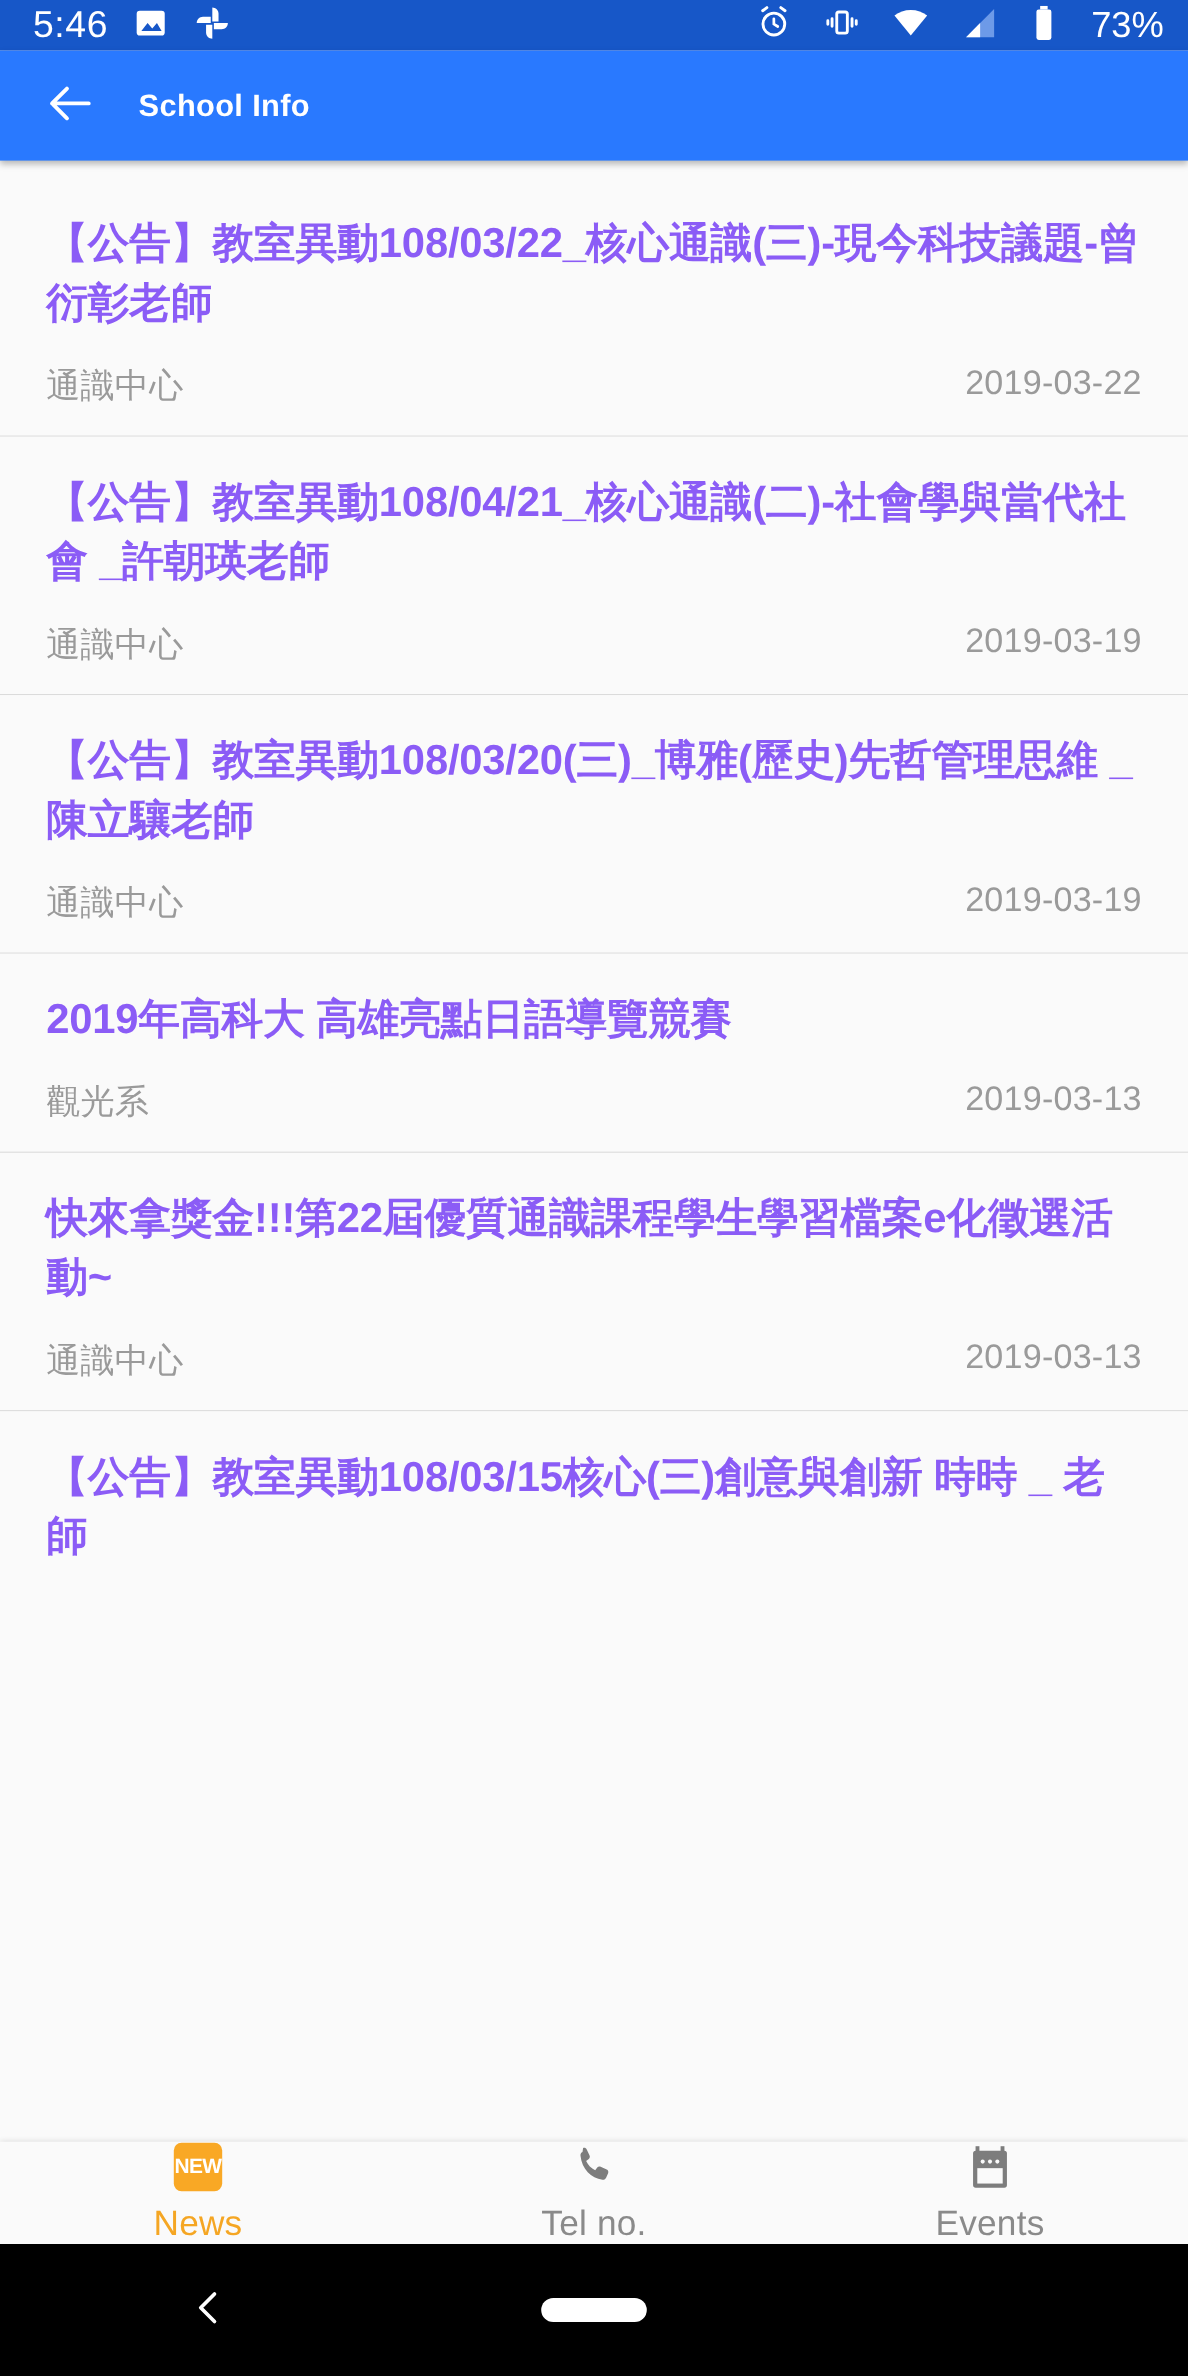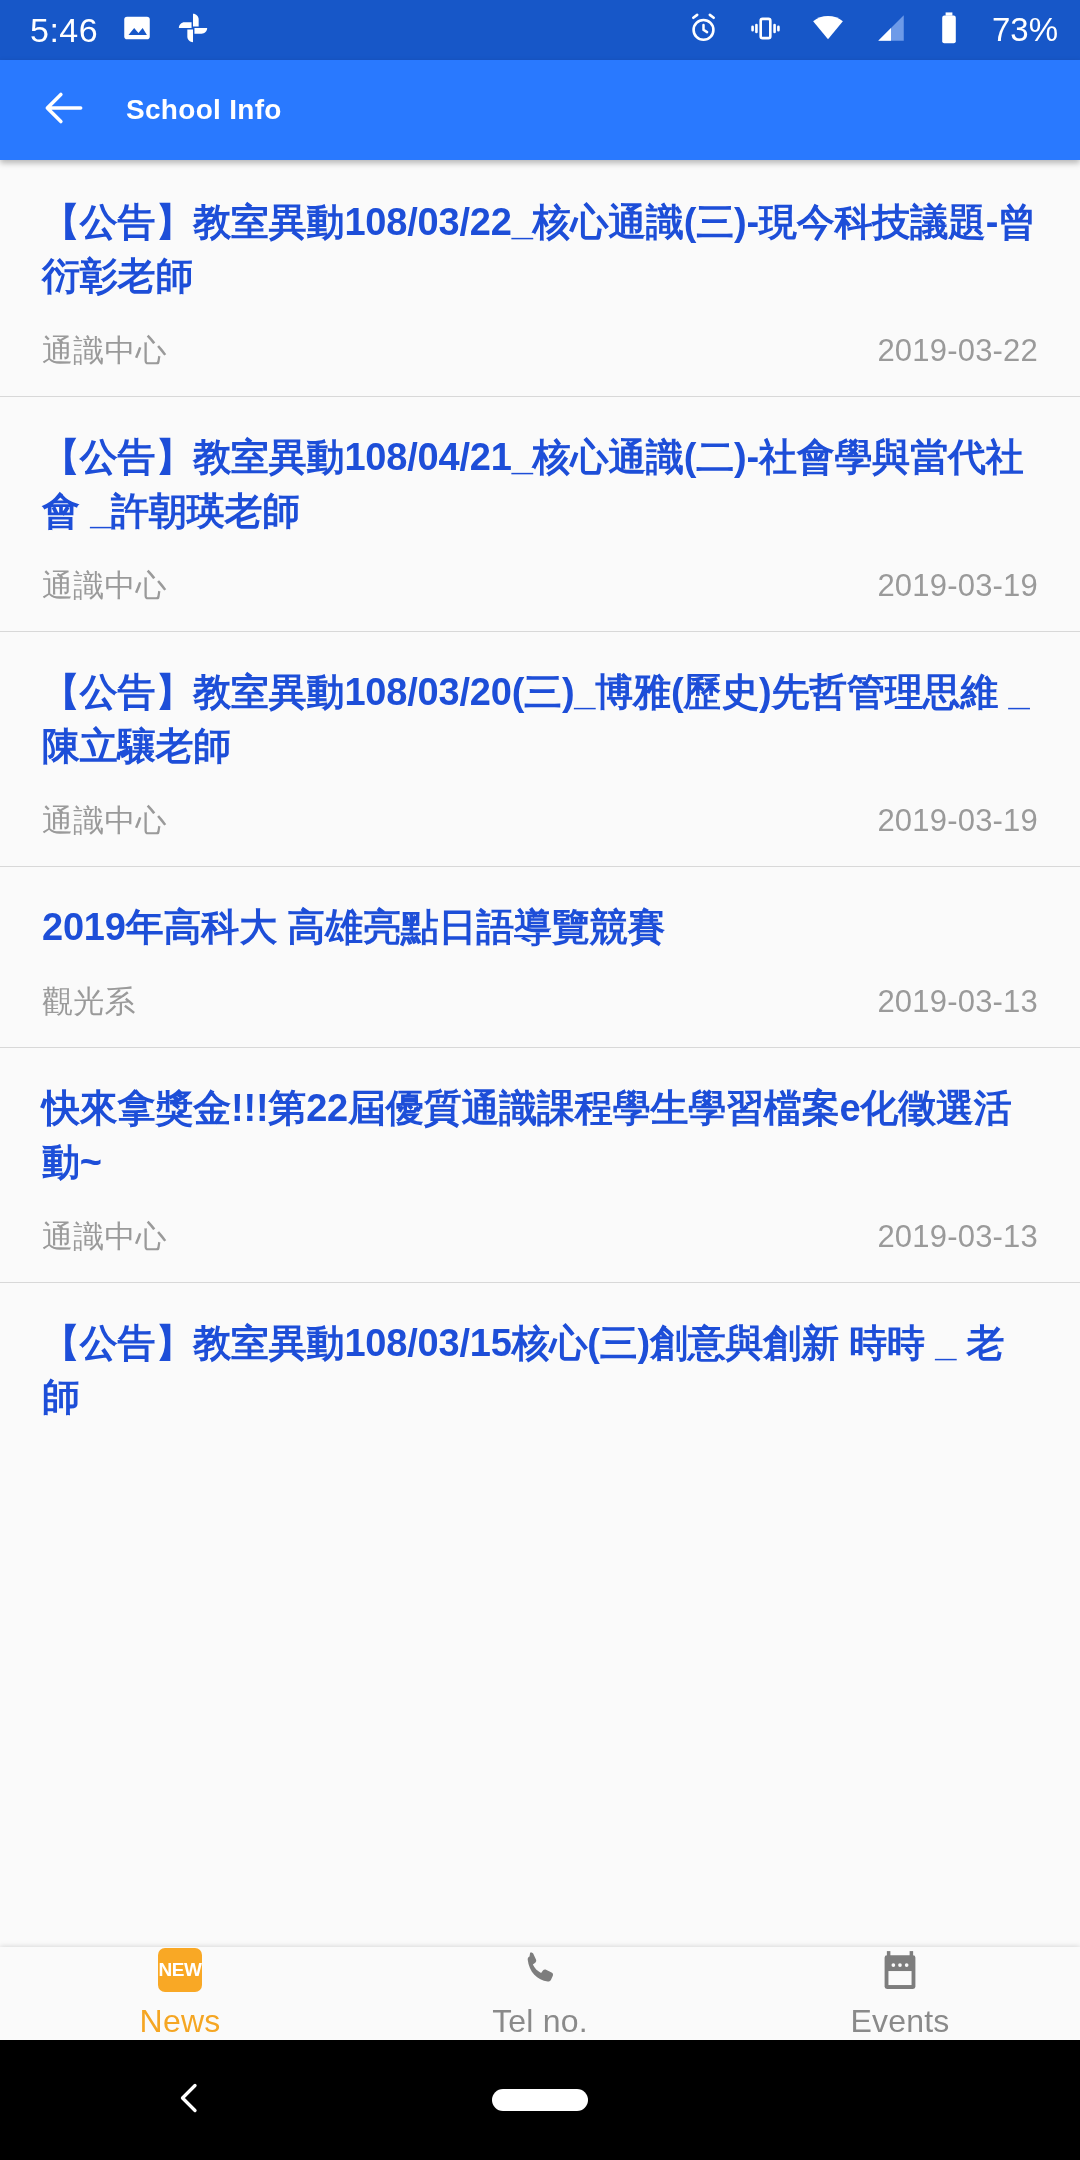--- a/index.html
+++ b/index.html
@@ -6,21 +6,21 @@
   html, body {
     width:1080px; height:2160px;
     background:#000;
     font-family:"Liberation Sans", "DejaVu Sans", sans-serif;
     overflow:hidden;
   }
   #screen { width:1080px; height:2160px; position:relative; background:#fafafa; }
 
   
   .status-bar {
-    height:60px; background:#1757c8; color:#fff;
+    height:46px; background:#1757c8; color:#fff;
     display:flex; align-items:center; padding:0 22px 0 30px;
   }
   .sb-left { display:flex; align-items:center; gap:22px; }
   .sb-clock { font-size:34px; font-weight:400; letter-spacing:.5px; line-height:1; }
   .sb-right { margin-left:auto; display:flex; align-items:center; gap:29px; }
   .sb-battery-text { font-size:33px; font-weight:400; margin-left:2px; letter-spacing:0; }
   .sb-ico { display:block; }
 
   
   .app-bar {
@@ -40,26 +40,26 @@
     position:absolute; top:162px; left:0; right:0; bottom:232px;
     background:#fafafa; overflow:hidden;
   }
   .news-item {
     padding:34px 42px 24px 42px;
     border-bottom:1px solid #d8d8d8;
     background:#fafafa;
   }
   .news-item:last-child { border-bottom:none; }
   .ni-title {
-    font-size:38px; font-weight:700; color:#1d4ed8;
+    font-size:38px; font-weight:700; color:#8b5cf6;
     line-height:1.42; letter-spacing:-.2px;
     word-break:break-all;
   }
   .ni-meta {
-    display:flex; align-items:center; justify-content:space-between;
+    display:flex; align-items:flex-start; justify-content:space-between;
     margin-top:26px;
   }
   .ni-source { font-size:31px; color:#9a9a9a; letter-spacing:.2px; }
   .ni-date   { font-size:31px; color:#9a9a9a; letter-spacing:.2px; }
 
   
   .tab-bar {
     position:absolute; left:0; right:0; bottom:120px; height:93px;
     background:#fafafa; display:flex;
     box-shadow:0 -1px 5px rgba(0,0,0,.13);

